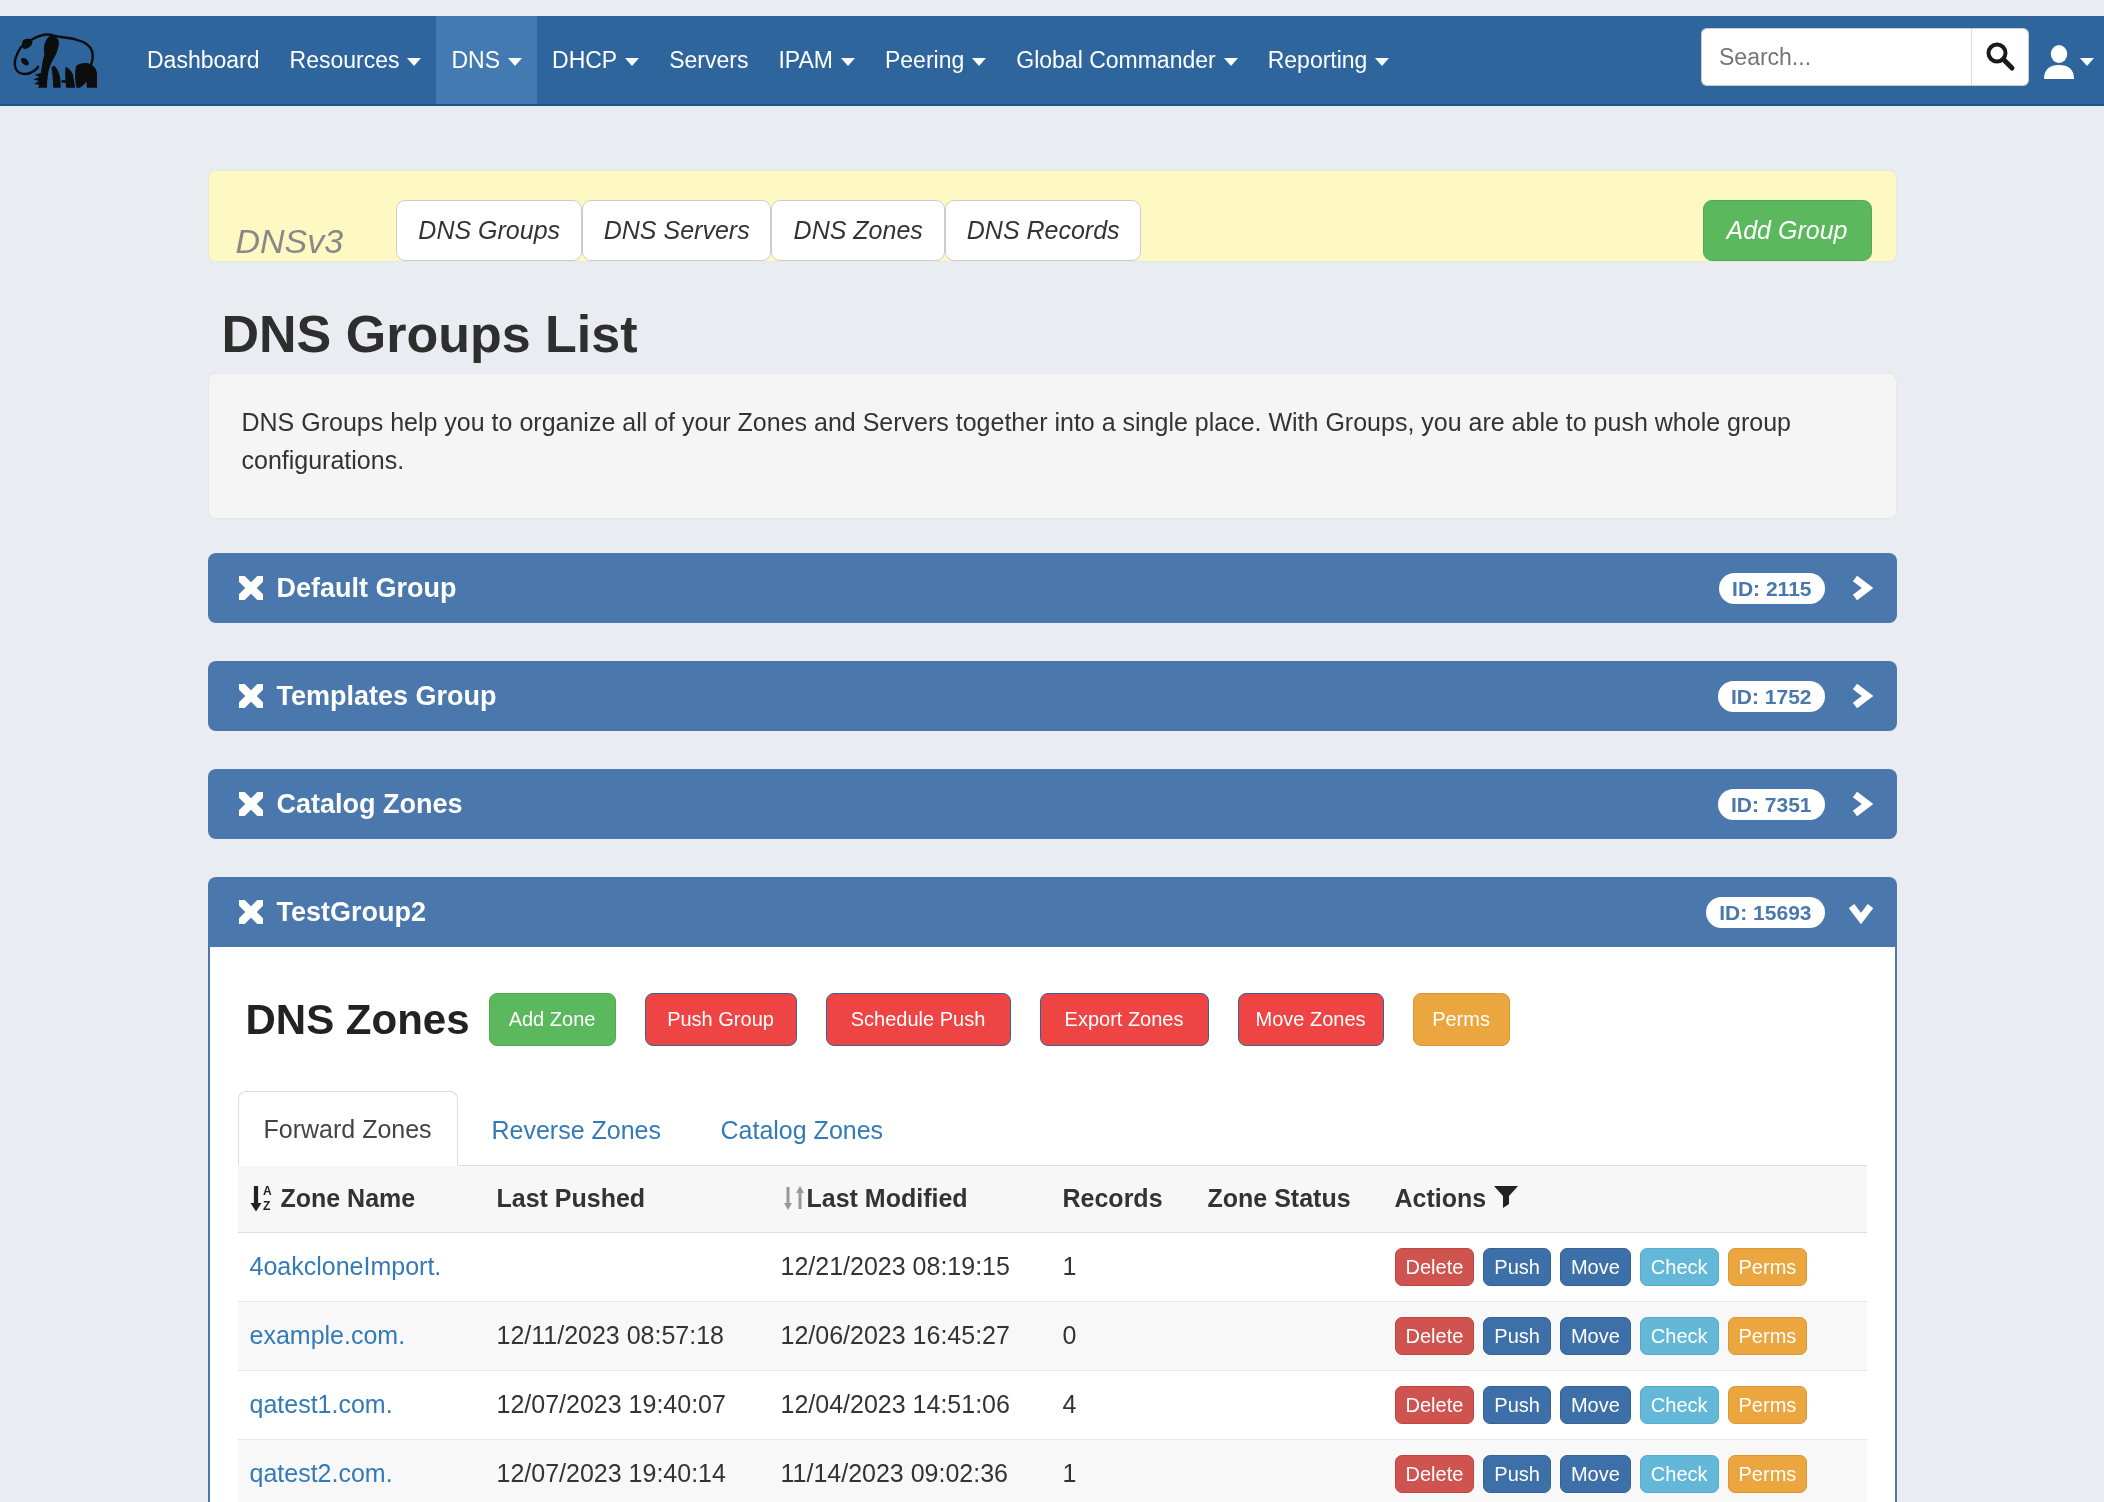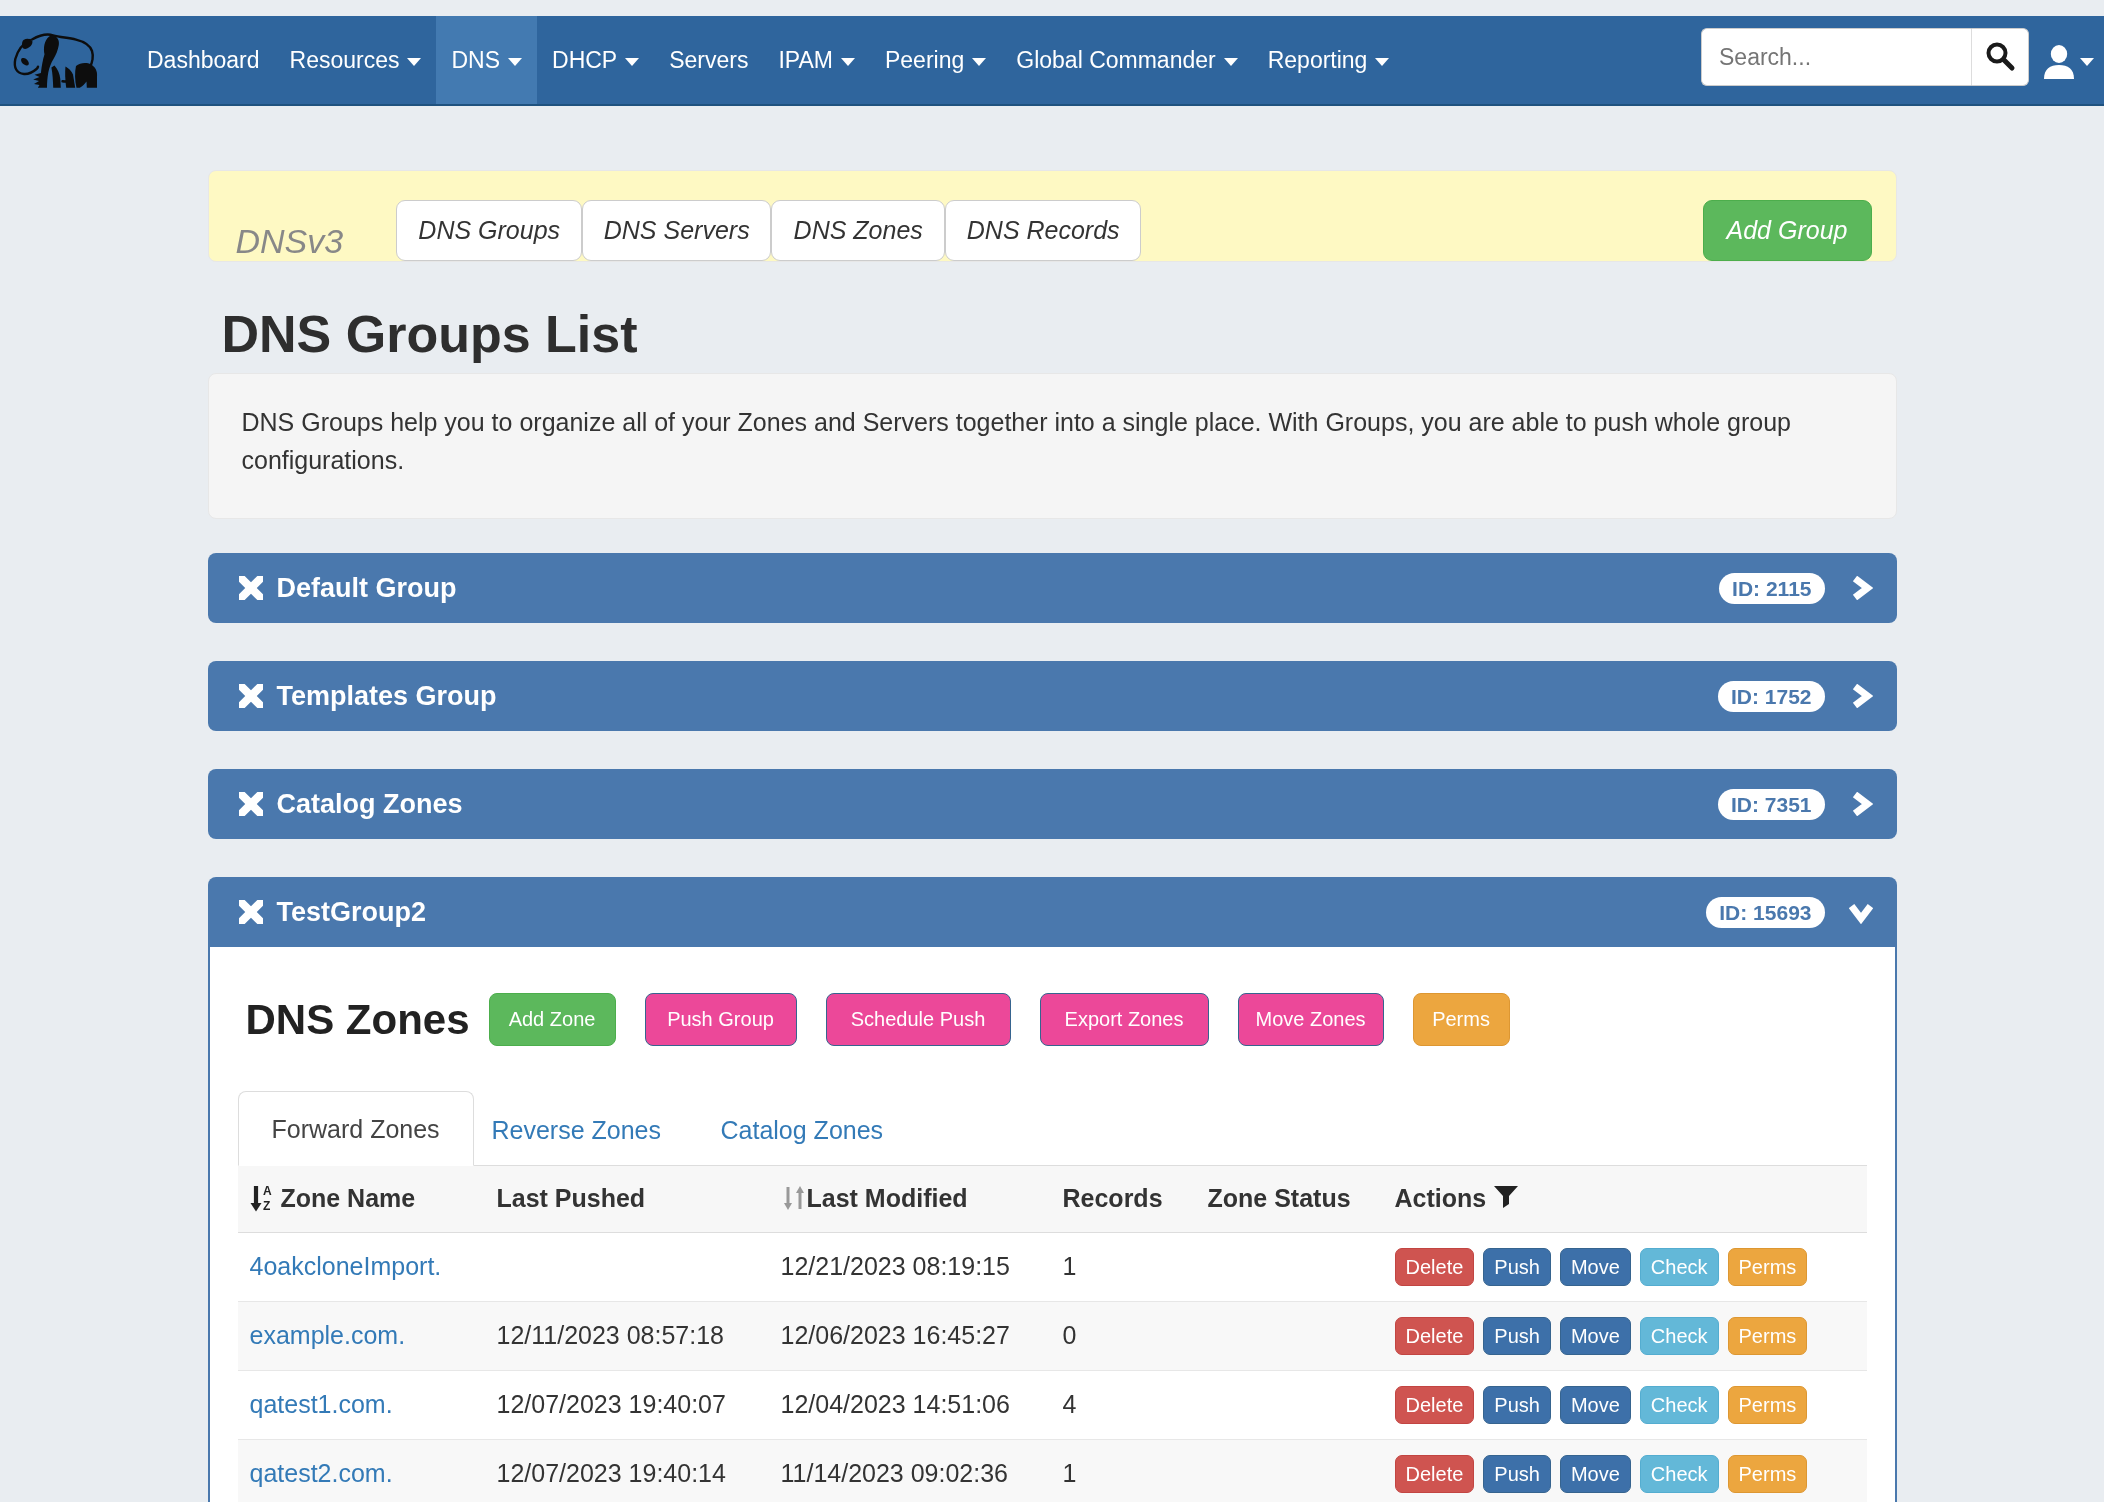--- a/index.html
+++ b/index.html
@@ -42,27 +42,27 @@
 .gbar .badge { margin-left:auto; background:#fff; color:#4a78ad; font-weight:bold; font-size:21px; height:31px; line-height:31px; border-radius:16px; padding:0 13px; }
 .gbar .chev { width:24px; height:24px; margin-left:24px; flex:none; }
 .gbar.open { border-radius:8px 8px 0 0; }
 
 
 .gbody { background:#fff; border:2px solid #4a78ad; border-top:none; padding:46px 28px 40px 28px; }
 .zhead { display:flex; align-items:center; }
 .zhead h2 { font-size:42px; font-weight:bold; color:#222; margin:0 19px 0 8px; }
 .zhead .btn { margin-left:29px; font-size:20px; height:53px; line-height:51px; padding:0; border-radius:8px; }
 .zhead .btn:first-of-type { margin-left:0; }
-.btn-blue { background:#ec4899; border-color:#36648f; color:#fff; }
+.btn-blue { background:#ef4444; border-color:#36648f; color:#fff; }
 .btn-orange { background:#eca63f; border-color:#dd9732; color:#fff; }
 
 
 .tabs { margin-top:46px; position:relative; height:74px; border-bottom:1px solid #ddd; font-size:25px; }
 .tabs .tab { position:absolute; bottom:-1px; display:inline-block; }
-.tab-active { left:0; background:#fff; border:1px solid #ddd; border-bottom:1px solid #fff; border-radius:8px 8px 0 0; padding:22px 33px 21px; line-height:30px; color:#444; }
+.tab-active { left:0; background:#fff; border:1px solid #ddd; border-bottom:1px solid #fff; border-radius:8px 8px 0 0; padding:22px 25px 21px; line-height:30px; color:#444; }
 .tab-link { color:#337ab7; padding:22px 30px 21px; line-height:30px; text-decoration:none; }
 
 
 table.ztable { width:100%; border-collapse:collapse; font-size:25px; color:#333; }
 .ztable th { background:#f7f7f7; text-align:left; font-weight:bold; padding:15px 12px; border-bottom:1px solid #ddd; height:66px; }
 .ztable td { padding:15px 12px; border-bottom:1px solid #e7e7e7; height:69px; }
 .ztable tr.alt td { background:#f8f8f8; }
 .ztable a { color:#337ab7; text-decoration:none; }
 .bt { display:inline-block; font-size:20px; line-height:30px; padding:3px 10px; border-radius:7px; color:#fff; margin-right:9px; border:1px solid transparent; }
 .bt-red { background:#cf5450; border-color:#c24542; }

